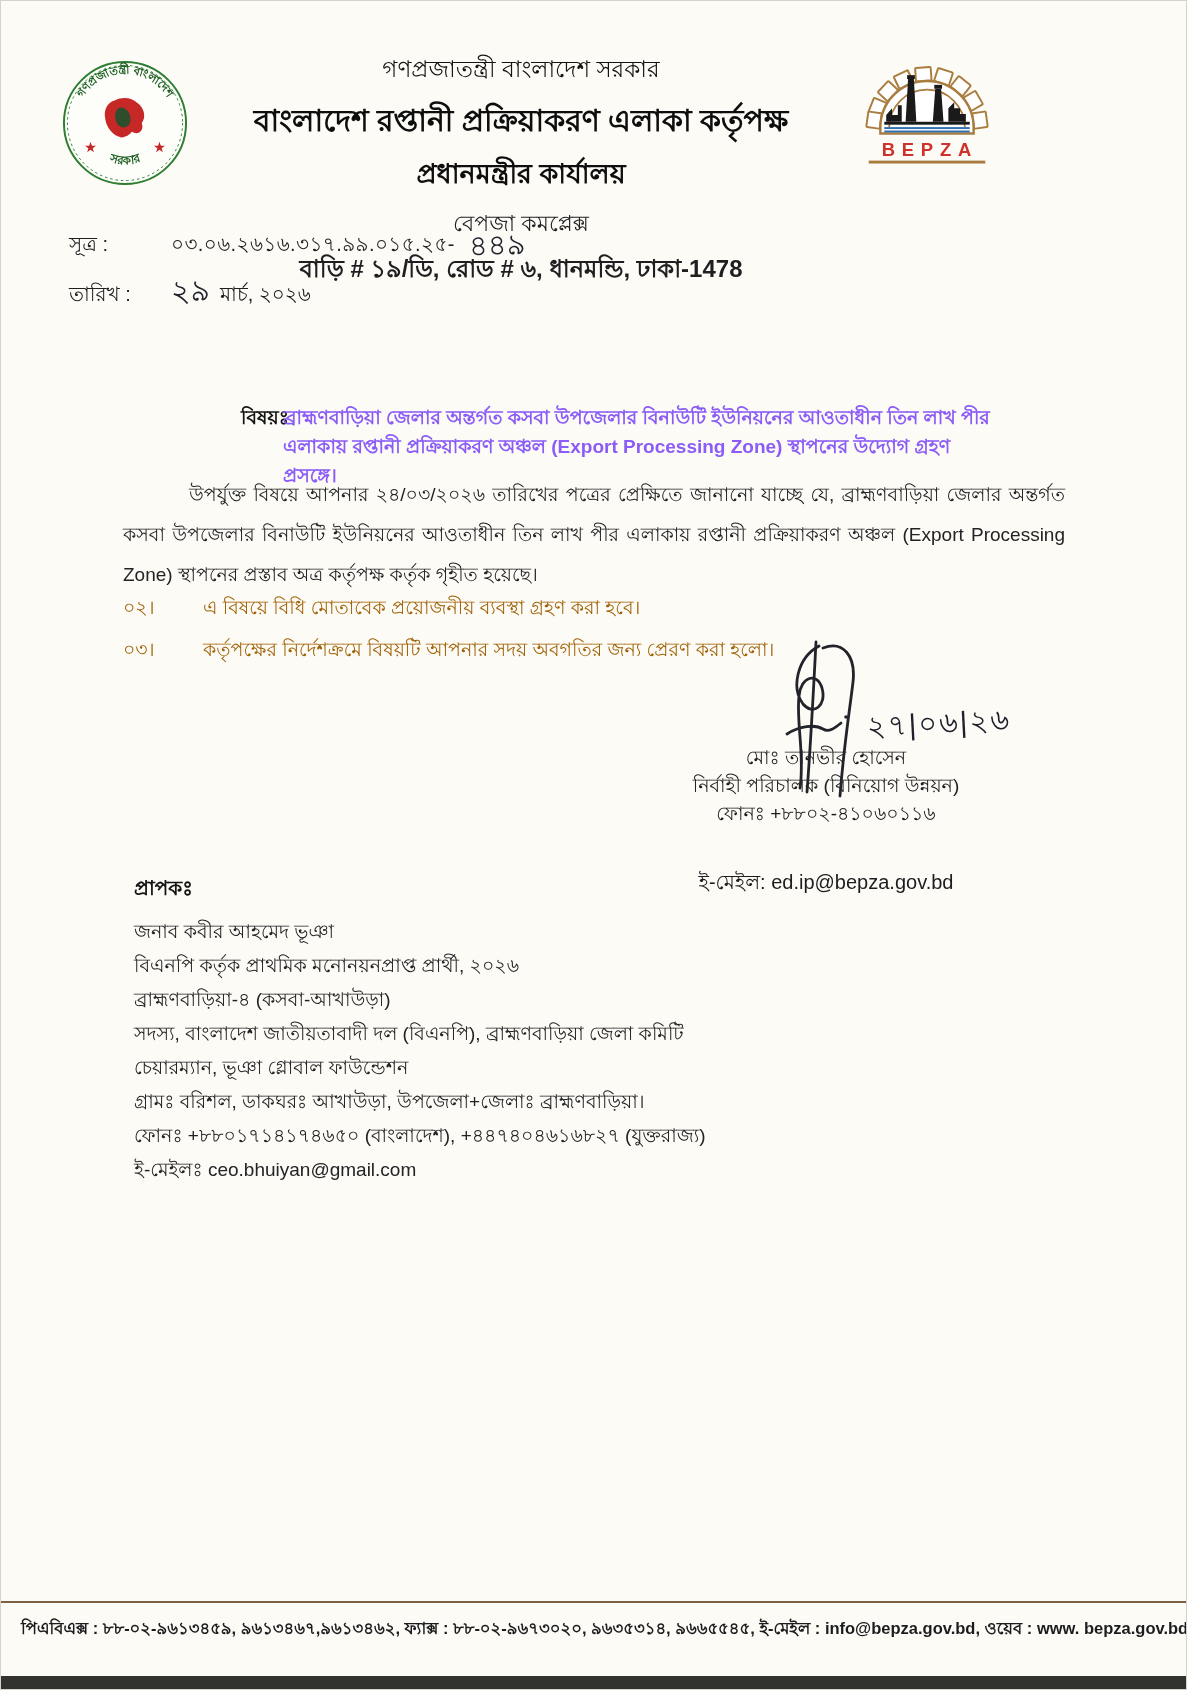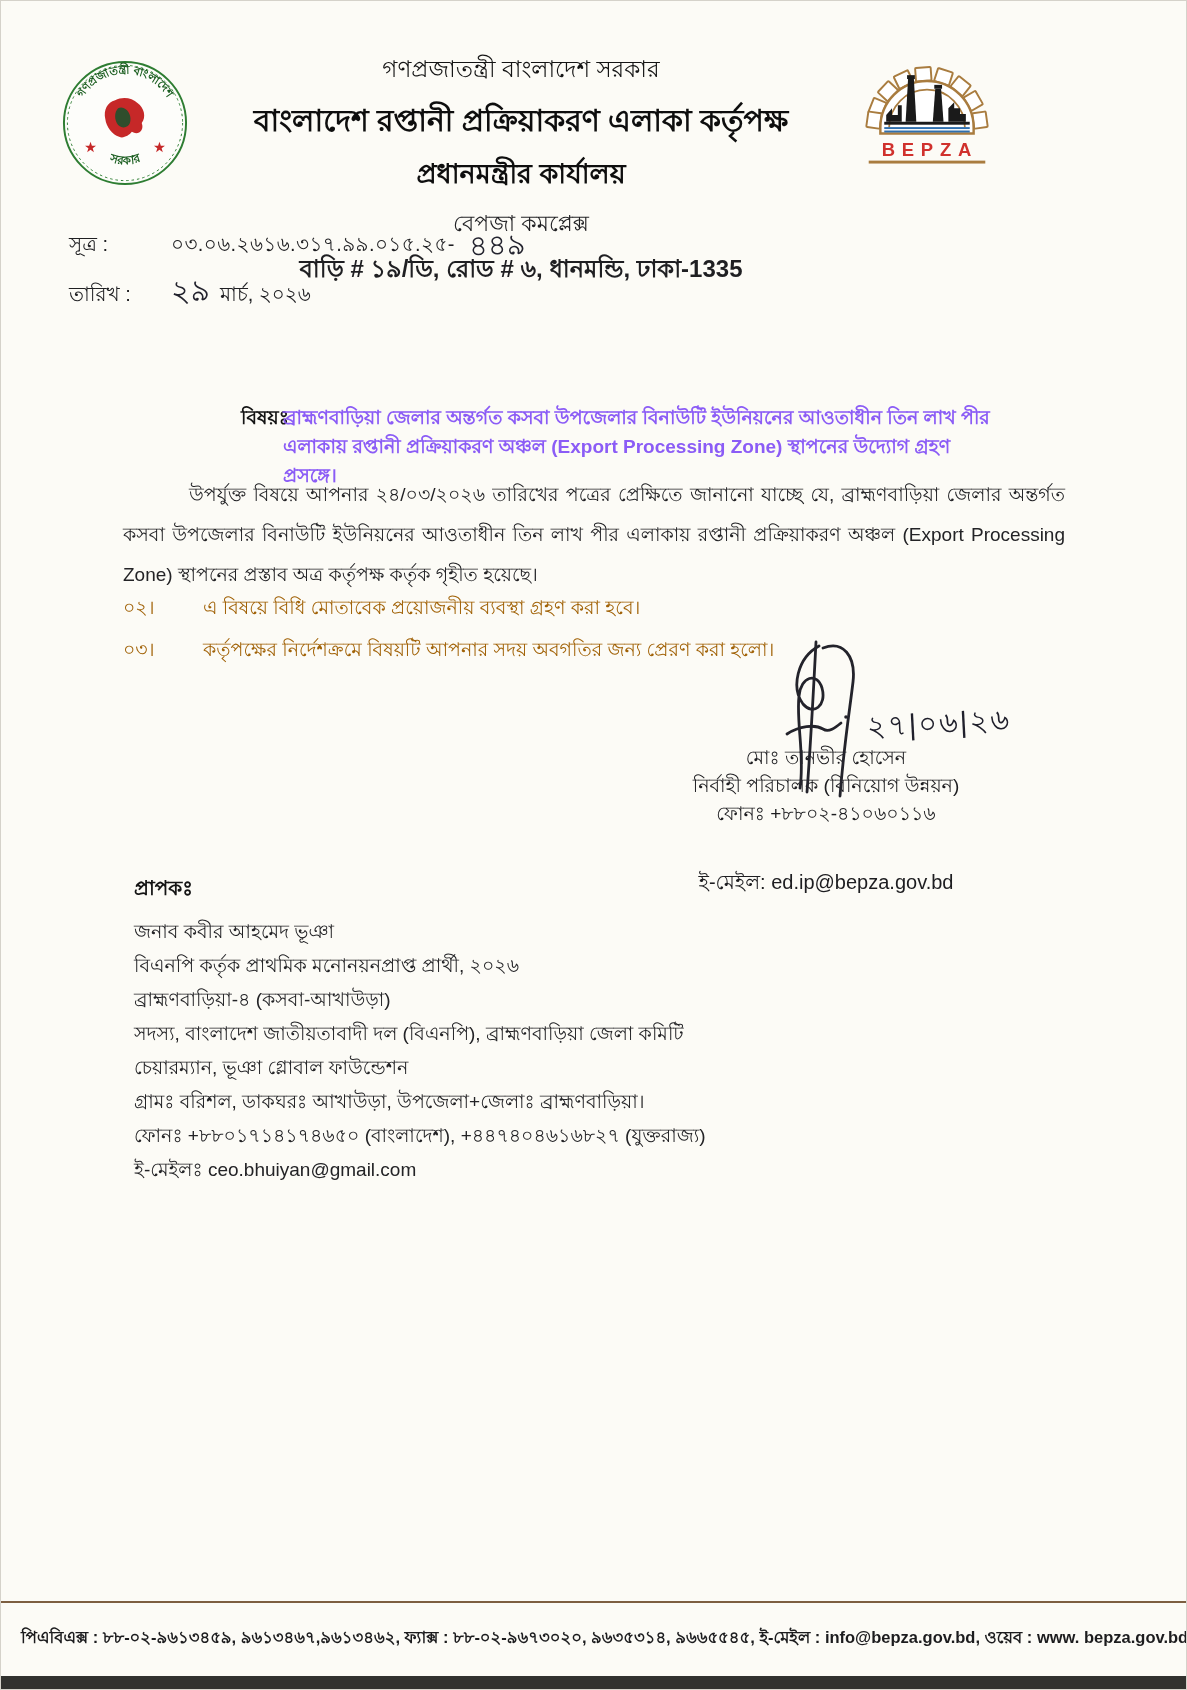--- a/index.html
+++ b/index.html
@@ -45,21 +45,21 @@
   .sig-block{position:absolute;left:610px;top:633px;width:430px;}
   .sig-svg{position:absolute;left:148px;top:2px;width:128px;height:180px;z-index:2;}
   .hw-date{position:absolute;left:256px;top:66px;font-size:29px;letter-spacing:2px;transform:rotate(-3deg);color:#20202c;z-index:1;}
   .sig-text{margin-top:110px;text-align:center;line-height:28px;font-size:19px;color:#1d1d20;}
   .sig-email{font-size:20px;margin-top:40px;}
   
   .recipient{position:absolute;left:133px;top:872px;font-size:19px;color:#232326;}
   .recipient-label{font-size:20px;font-weight:bold;color:#141414;margin-bottom:9px;}
   .recipient-line{line-height:34px;}
   
-  .footer{position:absolute;left:0;right:0;top:1600px;border-top:2px solid #7d5f41;padding:22px 20px 0;text-align:center;}
+  .footer{position:absolute;left:0;right:0;top:1600px;border-top:2px solid #7d5f41;padding:13px 20px 0;text-align:center;}
   .footer-text{font-size:16.5px;font-weight:bold;color:#1c1c1e;white-space:nowrap;}
   .bottom-strip{position:absolute;left:0;right:0;bottom:0;height:13px;background:#32322f;}
 </style>
 </head>
 <body>
 
 <div class="page">
 
   <svg class="seal" viewBox="0 0 130 130" aria-hidden="true">
     <circle cx="65" cy="65" r="62" fill="#fdfdfa" stroke="#2e7d32" stroke-width="2"></circle>
@@ -125,21 +125,21 @@
     <rect x="26" y="73" width="88" height="2" fill="#2f6fae"></rect>
     <text x="73" y="99" text-anchor="middle" font-size="19" font-weight="bold" letter-spacing="7" fill="#d0312d">BEPZA</text>
     <rect x="10" y="104" width="120" height="3" fill="#a97c3f"></rect>
   </svg>
 
   <div class="header-text">
     <div class="h-line1">গণপ্রজাতন্ত্রী বাংলাদেশ সরকার</div>
     <div class="h-line2">বাংলাদেশ রপ্তানী প্রক্রিয়াকরণ এলাকা কর্তৃপক্ষ</div>
     <div class="h-line3">প্রধানমন্ত্রীর কার্যালয়</div>
     <div class="h-line4">বেপজা কমপ্লেক্স</div>
-    <div class="h-line5">বাড়ি # ১৯/ডি, রোড # ৬, ধানমন্ডি, ঢাকা-1335</div>
+    <div class="h-line5">বাড়ি # ১৯/ডি, রোড # ৬, ধানমন্ডি, ঢাকা-1478</div>
   </div>
 
   <div class="ref-row">
     <span class="ref-label">সূত্র :</span>
     <span class="ref-number">০৩.০৬.২৬১৬.৩১৭.৯৯.০১৫.২৫-</span>
     <span class="hw hw-ref">৪৪৯</span>
   </div>
 
   <div class="date-row">
     <span class="date-label">তারিখ :</span>

